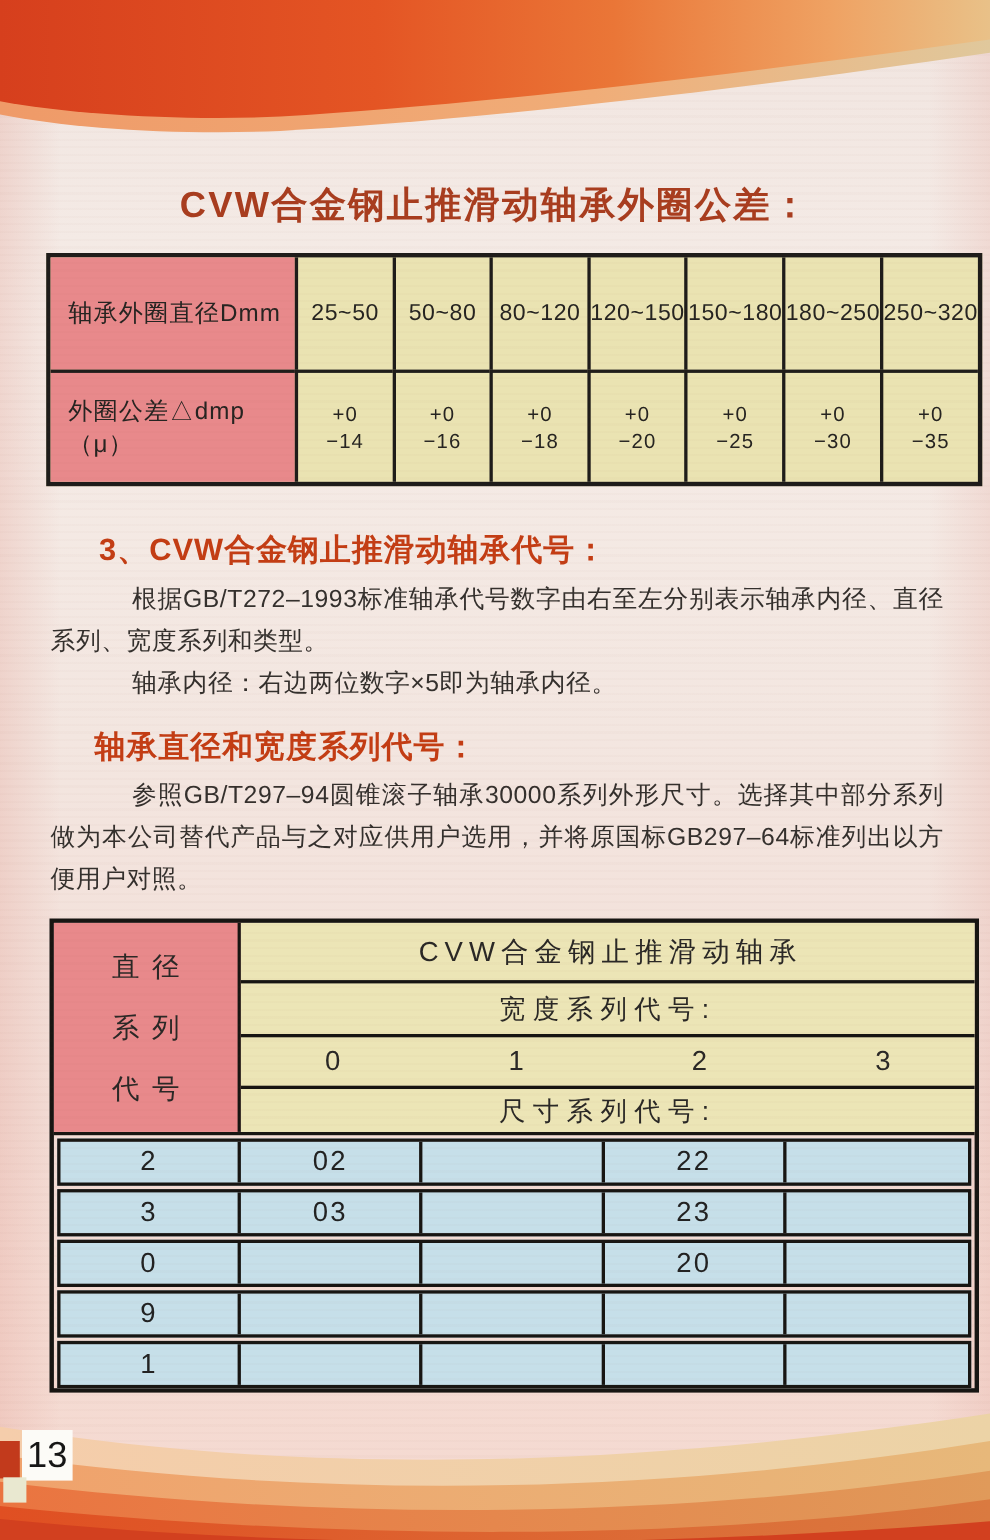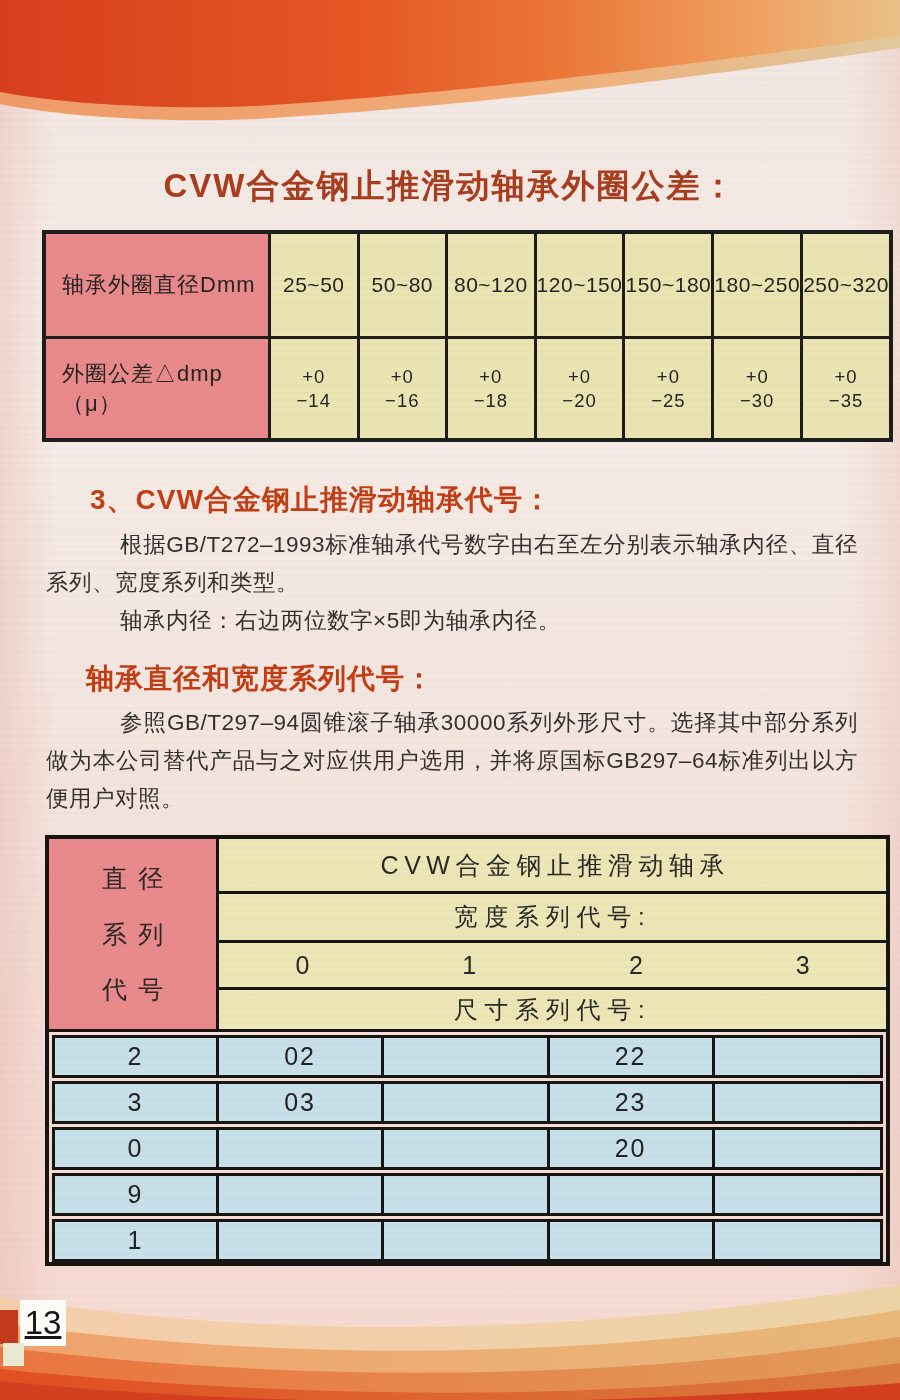--- a/index.html
+++ b/index.html
@@ -59,21 +59,21 @@
     height:234px;box-sizing:border-box;}
   .t2-row{flex:1;display:grid;grid-template-columns:164px 1fr 1fr 1fr 1fr;
     border:3px solid #171512;background:#c6dfe9;}
   .t2-row>div{border-right:3px solid #171512;display:flex;align-items:center;
     justify-content:center;font-size:25px;letter-spacing:2px;color:#222;}
   .t2-row>div:last-child{border-right:none;}
 
   
   .sq-red{left:0;top:1310px;width:18px;height:34px;background:#c23a1c;z-index:6;}
   .sq-white{left:20px;top:1300px;width:46px;height:46px;background:#fcfbf7;z-index:6;
-    display:flex;align-items:center;justify-content:center;font-size:33px;color:#161616;text-decoration:underline;}
+    display:flex;align-items:center;justify-content:center;font-size:33px;color:#161616;}
   .sq-cream{left:3px;top:1343px;width:21px;height:23px;background:#e9e8d0;z-index:6;}
 
   .wave-top{left:0;top:0;z-index:2;}
   .wave-bottom{left:0;top:1255px;z-index:1;}
 </style>
 </head>
 <body>
 
 <div class="page">
 

